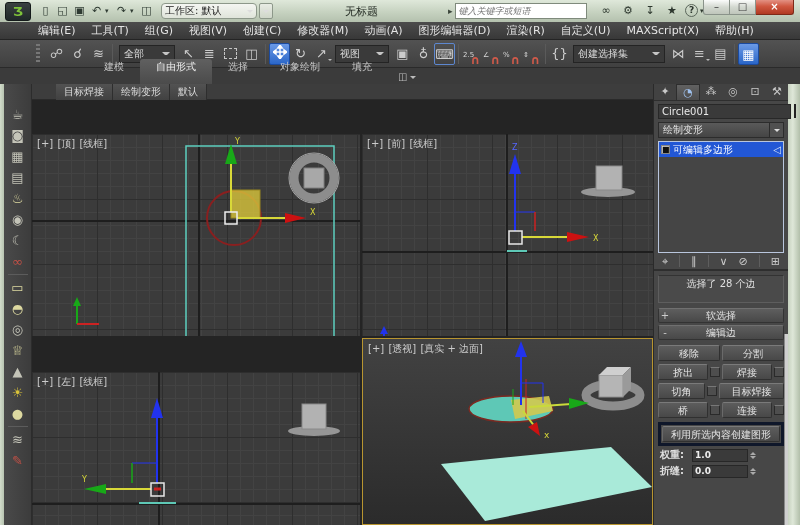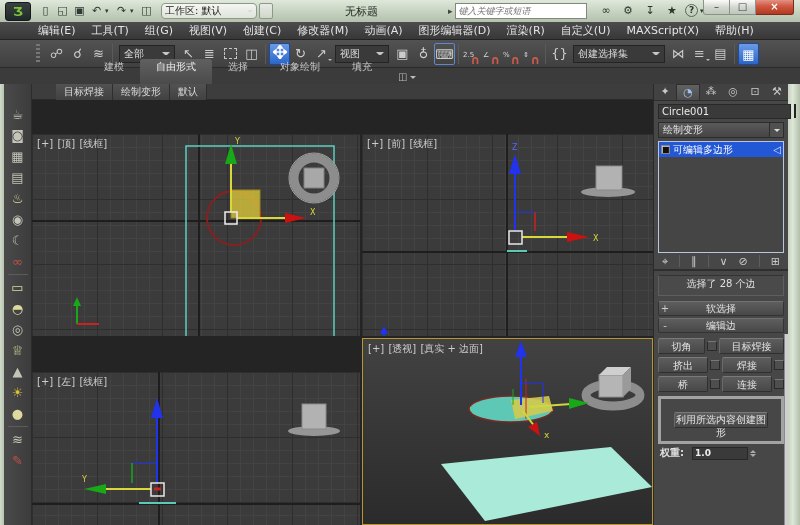--- a/index.html
+++ b/index.html
@@ -137,37 +137,37 @@
   .stack-box { height: 112px; margin: 0 4px; background: #454545; border: 1px solid #b9c6dd; }
   .stack-row { display: flex; align-items: center; height: 15px; background: #2257d5; color: #fff;
                font-size: 10px; padding: 0 2px; }
   .stack-row .sq { color: #111; background: #cfcfcf; width: 9px; height: 9px; line-height: 8px;
                    font-size: 8px; text-align: center; margin-right: 3px; border: 1px solid #888; }
   .stack-row .edit { margin-left: auto; color: #d8e4f8; font-size: 10px; }
   .stack-tools { display: flex; align-items: center; justify-content: space-between;
                  padding: 2px 8px; height: 18px; border-bottom: 2px solid #2e2e2e; }
   .stack-tools .st { color: #cccccc; font-size: 11px; }
   .stack-tools .stsep { width: 1px; height: 12px; background: #2e2e2e; border-right: 1px solid #5e5e5e; }
-  .sel-status { margin: 4px 4px 3px 4px; height: 21px; background: #4a4a4a; border: 1px solid #5e5e5e;
+  .sel-status { margin: 4px 4px 3px 4px; height: 28px; background: #4a4a4a; border: 1px solid #5e5e5e;
                 border-top-color: #333; color: #e0e0e0; font-size: 10px; text-align: center; line-height: 16px; }
   .rollout-h { display: flex; height: 15px; margin: 2px 4px 0 4px; align-items: center;
                background: linear-gradient(#5e5e5e,#484848); border: 1px solid #333; border-top-color: #707070;
                border-radius: 2px; color: #e2e2e2; font-size: 10px; }
   .rollout-h .pm { width: 12px; text-align: center; color: #cccccc; }
   .rollout-h .t { flex: 1; text-align: center; padding-right: 12px; }
   .ee-body { padding: 2px 4px 0 4px; }
   .cbtn { display: block; width: 100%; background: linear-gradient(#5d5d5d,#484848);
           border: 1px solid #303030; border-top-color: #7a7a7a; border-left-color: #6a6a6a;
           border-radius: 2px; color: #e4e4e4; font-size: 10px; height: 16px; line-height: 13px;
           text-align: center; font-family: "DejaVu Sans", sans-serif; }
   .btn-row { display: flex; align-items: center; margin-top: 3px; gap: 2px; }
   .btn-row .cbtn { flex: 1; }
   .setbox { width: 10px; height: 10px; background: #4e4e4e; border: 1px solid #2a2a2a;
             border-top-color: #777; flex: 0 0 10px; }
-  .red-box { border: 3px solid #a3a3a3; margin: 4px 0 2px 0; padding: 13px; }
+  .red-box { border: 3px solid #0f172a; margin: 4px 0 2px 0; padding: 1px; }
   .spin-row { display: flex; align-items: center; margin: 2px 0 0 2px; color: #e0e0e0; font-size: 10px; font-weight: bold; }
   .spin-row .sl { width: 32px; }
   .spin-field { width: 56px; height: 13px; background: #3a3a3a; border: 1px solid #272727;
                 color: #eee; font-size: 9px; padding: 0 2px; line-height: 11px; }
   .spin-arrows { display: flex; flex-direction: column; margin-left: 2px; }
   .spin-arrows .up { width: 0; height: 0; border: 3px solid transparent; border-bottom-color: #aaa; margin-bottom: 1px; }
   .spin-arrows .down { width: 0; height: 0; border: 3px solid transparent; border-top-color: #aaa; }
   .cmd-scroll { position: absolute; right: 0; top: 250px; bottom: 0; width: 4px;
                 background: #cfcfcf; border-left: 1px solid #8a8a8a; }
 </style>
@@ -528,47 +528,59 @@
         <span class="t">软选择</span>
       </div>
 
       <div class="rollout-h">
         <span class="pm">-</span>
         <span class="t">编辑边</span>
       </div>
 
       <div class="ee-body">
         <div class="btn-row">
-          <button class="cbtn">切角</button>
-          <span class="setbox"></span>
-          <button class="cbtn" style="flex:1.4">目标焊接</button>
+          <button class="cbtn">移除</button>
+          <button class="cbtn">分割</button>
         </div>
         <div class="btn-row">
           <button class="cbtn">挤出</button>
           <span class="setbox"></span>
           <button class="cbtn">焊接</button>
           <span class="setbox"></span>
+        </div>
+        <div class="btn-row">
+          <button class="cbtn">切角</button>
+          <span class="setbox"></span>
+          <button class="cbtn" style="flex:1.4">目标焊接</button>
         </div>
         <div class="btn-row">
           <button class="cbtn">桥</button>
           <span class="setbox"></span>
           <button class="cbtn">连接</button>
           <span class="setbox"></span>
         </div>
         <div class="red-box">
           <button class="cbtn">利用所选内容创建图形</button>
         </div>
         <div class="spin-row">
           <span class="sl">权重:</span>
           <span class="spin-field">1.0</span>
           <span class="spin-arrows">
               <i class="up"></i>
               <i class="down"></i>
             </span>
         </div>
+        <div class="spin-row">
+          <span class="sl">折缝:</span>
+          <span class="spin-field">0.0</span>
+          <span class="spin-arrows">
+              <i class="up"></i>
+              <i class="down"></i>
+            </span>
+        </div>
       </div>
 
       <div class="cmd-scroll"></div>
     </div>
 
     <div class="aero-right"></div>
   </div>
 </div>
 
 </body></html>

